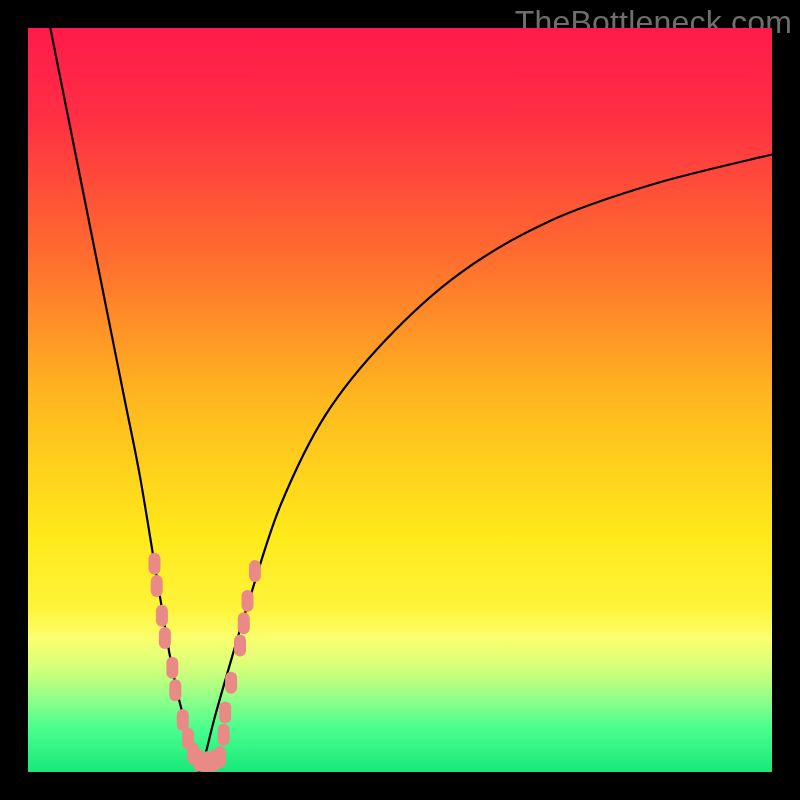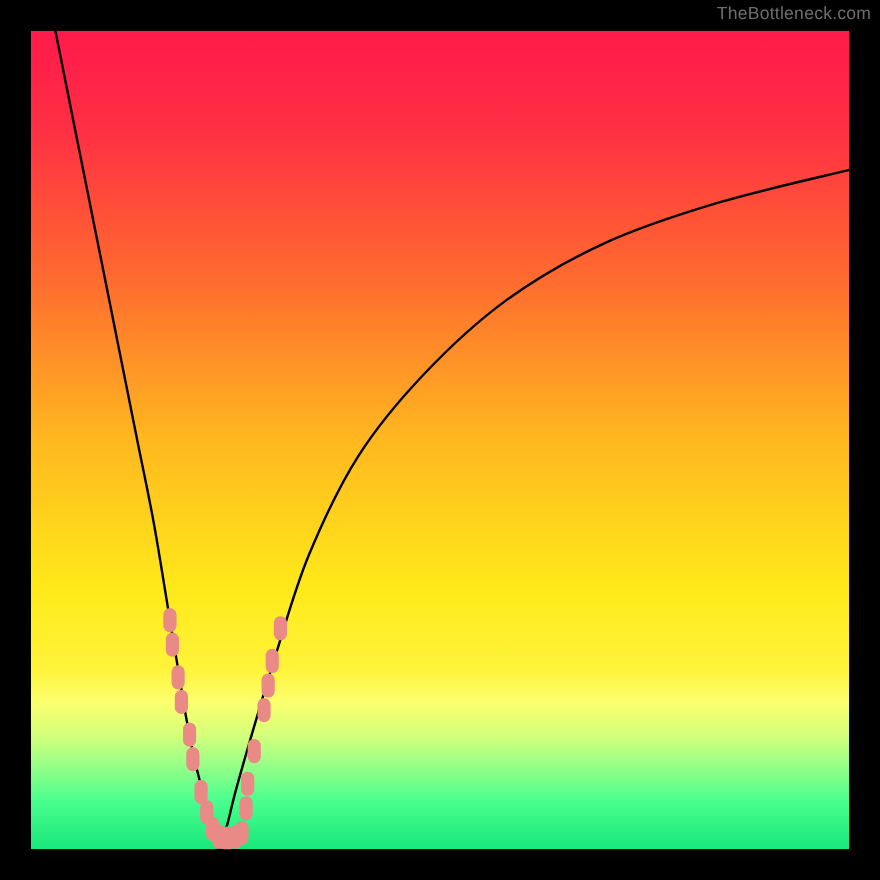--- a/index.html
+++ b/index.html
@@ -24,21 +24,21 @@
     left: 0;
     top: 0;
     width: 744px;
     height: 744px;
   }
   .watermark {
     position: absolute;
     top: 4px;
     right: 8px;
     color: #6e6e6e;
-    font-size: 16px;
+    font-size: 32px;
     font-weight: 500;
     letter-spacing: 0.2px;
   }
   svg { display: block; }
 </style>
 </head>
 <body>
 
 <div class="watermark">TheBottleneck.com</div>
 

